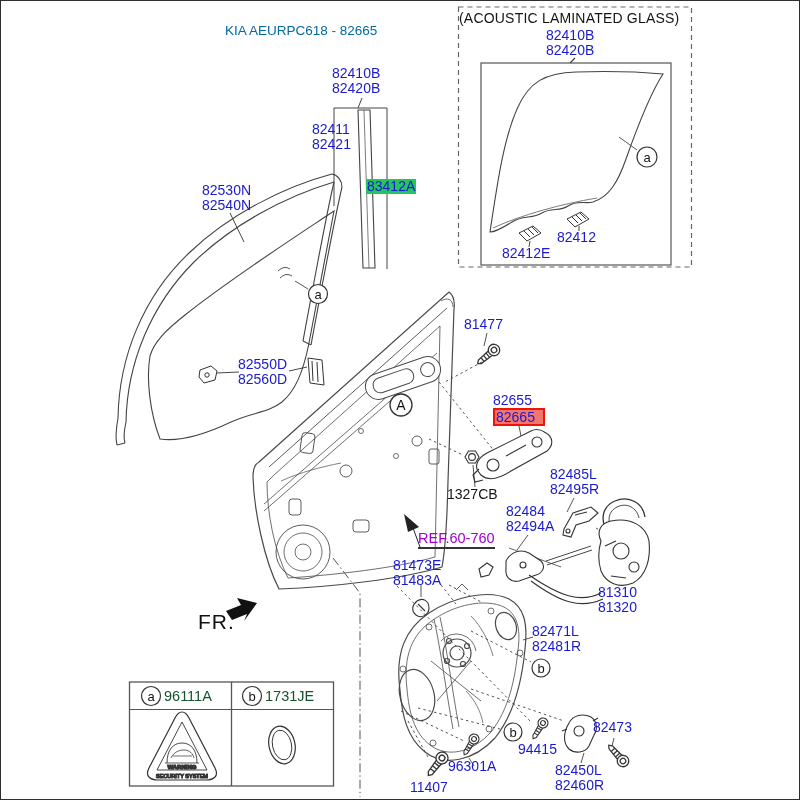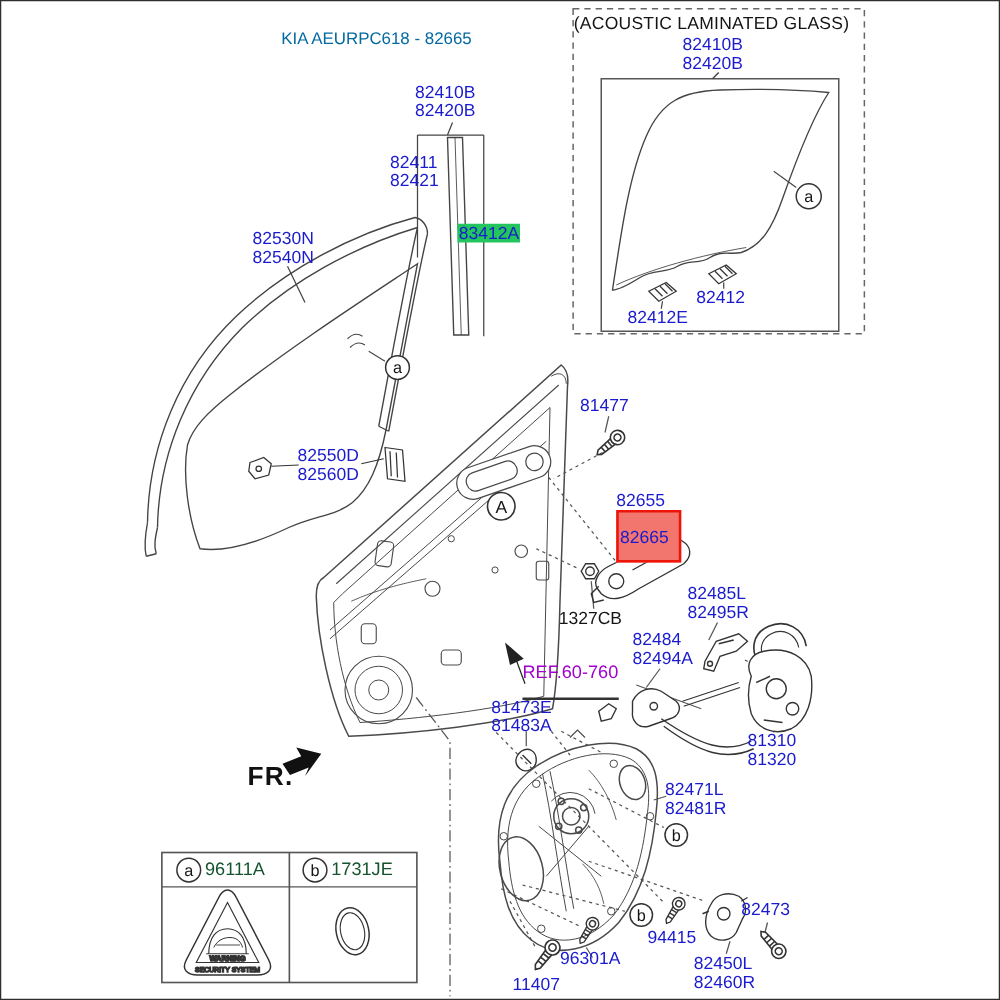--- a/index.html
+++ b/index.html
@@ -5,24 +5,24 @@
   html,body{margin:0;padding:0;background:#fff}
   .stage{position:relative;width:800px;height:800px;background:#fff;border:1px solid #2e2e2e;
          box-sizing:border-box;overflow:hidden;font-family:"Liberation Sans",sans-serif}
   svg.art{position:absolute;left:0;top:0}
   .lbl{position:absolute;color:#1a1ace;font-size:14px;line-height:15px;text-align:left;white-space:nowrap}
   .lbl span{display:block}
   .dark{color:#141414}
   .title{position:absolute;left:224px;top:22px;font-size:13.5px;color:#0369a1}
   .inset-hdr{position:absolute;left:458px;top:9px;width:233px;color:#141414;
              font-size:14px;letter-spacing:.2px}
-  .hl{display:inline-block;background:#f2766d;border:2px solid #ee1408;padding:12px 1px;line-height:14px}
+  .hl{display:inline-block;background:#f2766d;border:2px solid #ee1408;padding:0 1px;line-height:14px}
   .ref{position:absolute;left:417px;top:529px;color:#a200cc;font-size:14.5px;
-       border-bottom:2px solid #333;padding-bottom:12px}
-  .fr{position:absolute;left:197px;top:609px;font-size:21px;font-weight:bold;color:#111;letter-spacing:1px}
+       border-bottom:2px solid #333;padding-bottom:1px}
+  .fr{position:absolute;left:197px;top:609px;font-size:21px;font-weight:normal;color:#111;letter-spacing:1px}
   .bgw{background:#22c55e;padding:0 1px}
   .legend-part{position:absolute;font-size:14.5px;color:#14532d}
   text.co{font-family:"Liberation Sans",sans-serif;font-size:13px;fill:#141414;text-anchor:middle}
   text.coA{font-size:14px}
   text.tiny{font-family:"Liberation Sans",sans-serif;fill:#222;text-anchor:middle}
 </style>
 </head>
 <body>
 
 <div class="stage">

